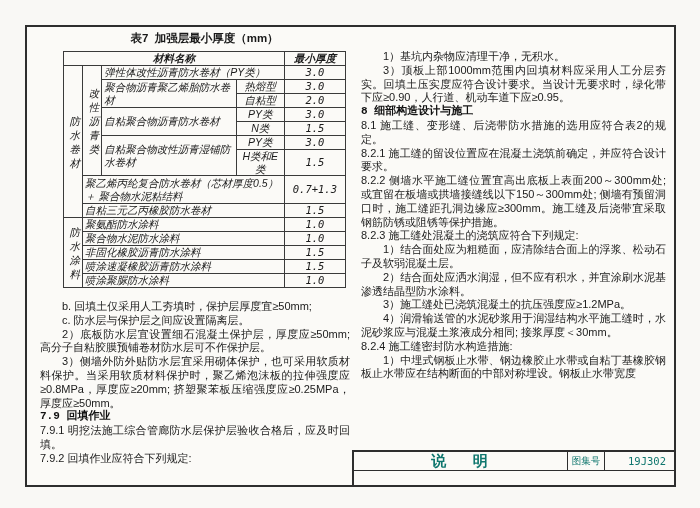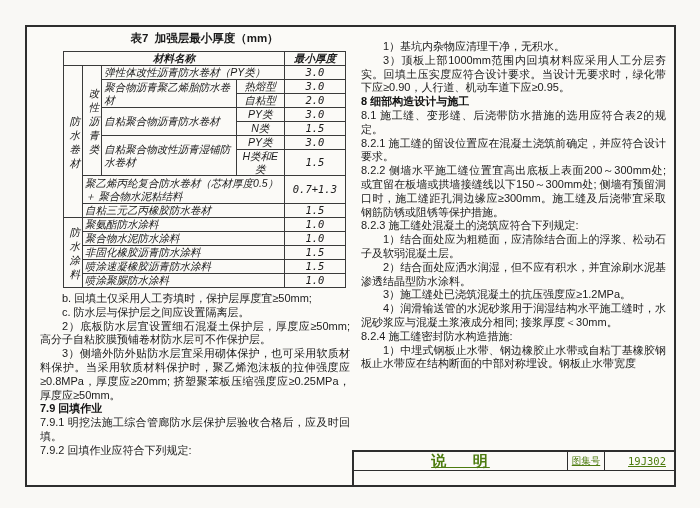--- a/index.html
+++ b/index.html
@@ -34,41 +34,41 @@
   }
   table.t7 tr{height:14px;}
   tr.hdr{height:16px;}
   tr.hdr td{font-weight:bold;text-align:center;}
   td.vg{text-align:right;padding:0;}
   td.vg span{display:inline-block;width:12px;word-break:break-all;line-height:14px;font-size:10.5px;}
   td.name{text-align:left;}
   td.typ{text-align:center;}
   td.val{text-align:center;font-family:"DejaVu Sans Mono","Liberation Mono",monospace;font-size:10px;}
   
-  .paras{margin-top:4px;width:310px;}
-  .col-right{position:absolute;left:361px;top:40px;width:305px;}
+  .paras{margin-top:12px;width:310px;}
+  .col-right{position:absolute;left:361px;top:50px;width:305px;}
   p.par{
     margin:0;text-align:justify;
     font-size:11px;line-height:13.8px;color:#1b1b1b;
   }
   p.ind{text-indent:2em;}
-  p.hd{font-weight:bold;color:#111;}
+  p.hd{font-weight:bold;color:#111;font-family:Liberation Mono, monospace;}
   
   .titleblock{
     position:absolute;left:352px;top:450px;width:324px;height:37px;
     border:2px solid #2e2e2e;box-sizing:border-box;background:#fbfaf7;
     display:flex;flex-direction:column;
   }
   .tb-row{display:flex;flex-direction:row;width:100%;}
   .tb-row1{height:18px;border-bottom:1px solid #2e2e2e;}
   .tb-row2{height:15px;flex:1;}
   .tb-cell{
     display:flex;align-items:center;justify-content:center;
     border-right:1px solid #2e2e2e;box-sizing:border-box;
-    font-size:9.5px;color:#4d7c0f;overflow:hidden;white-space:nowrap;text-decoration:underline;
+    font-size:9.5px;color:#0f766e;overflow:hidden;white-space:nowrap;
   }
   .tb-cell:last-child{border-right:none;}
   .tb-title{flex:1;font-weight:bold;font-size:15px;letter-spacing:2px;white-space:pre;}
   .tb-atlas-label{width:37px;}
   .tb-atlas-no{width:54px;font-size:10.5px;font-family:"DejaVu Sans Mono","Liberation Mono",monospace;margin-left:15px;}
   .tb-lab{width:24px;}
   .tb-nam{width:30px;}
   .tb-sig{width:24px;}
   .tb-sig-fill{flex:1;}
   .tb-page-label{width:37px;}

